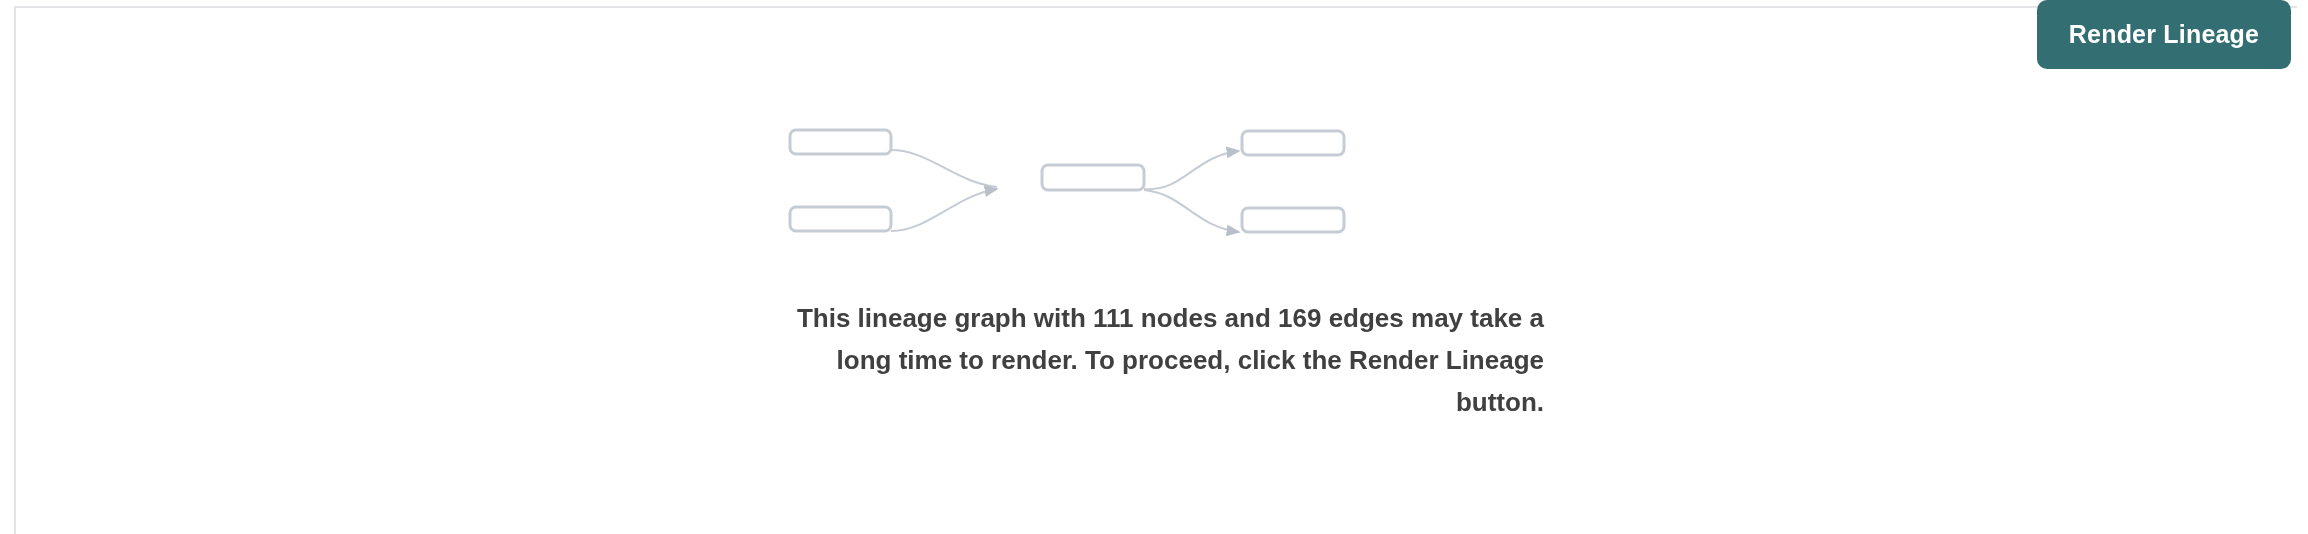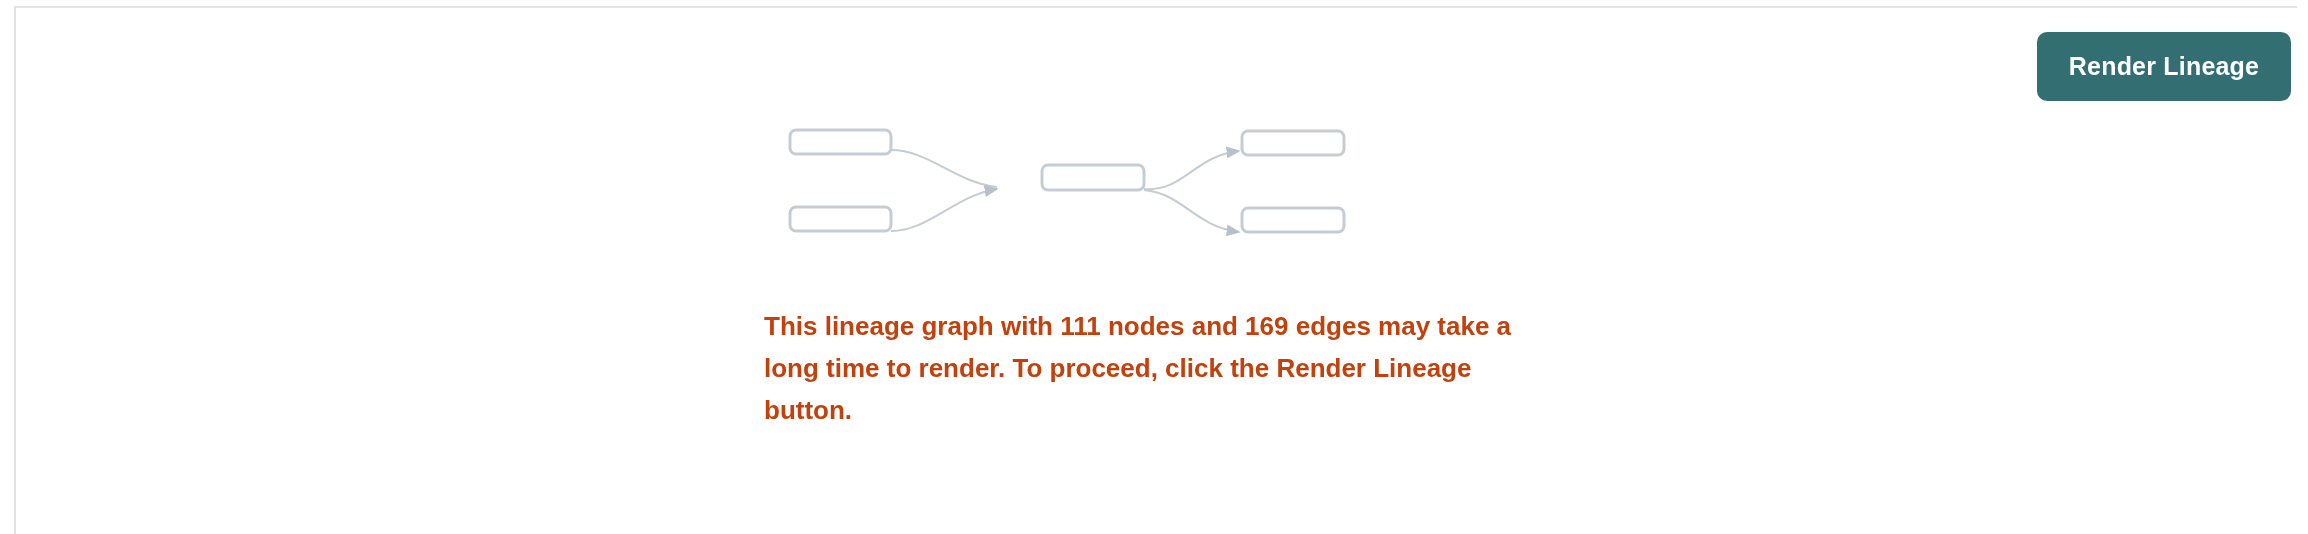--- a/index.html
+++ b/index.html
@@ -35,21 +35,21 @@
     top: 6px;
     width: 2px;
     height: 528px;
     background: #e0e2e6;
   }
 
   
   .render-btn {
     position: absolute;
     left: 2037px;
-    top: 32px;
+    top: 0;
     width: 254px;
     height: 69px;
     border: none;
     border-radius: 10px;
     background: #336e73;
     color: #ffffff;
     font-family: "Liberation Sans", sans-serif;
     font-size: 25px;
     font-weight: bold;
     letter-spacing: 0.2px;
@@ -76,25 +76,25 @@
     pointer-events: none;
   }
 
   .graph-illustration {
     display: block;
     width: 800px;
     height: 150px;
   }
 
   .empty-message {
-    margin: 16px;
+    margin: 8px;
     padding-top: 21px;
     width: 780px;
-    text-align: left;
-    color: #c2410c;
+    text-align: right;
+    color: #404040;
     font-family: "Liberation Sans", sans-serif;
     font-size: 26px;
     font-weight: bold;
     line-height: 42px;
   }
 </style>
 </head>
 <body>
 
 <div class="screen">

